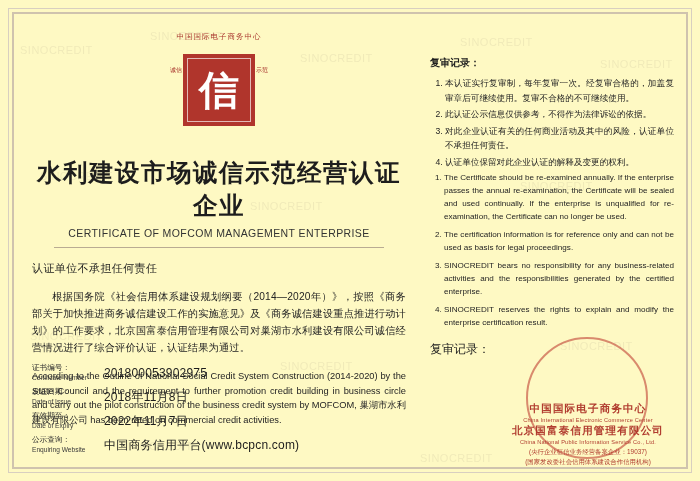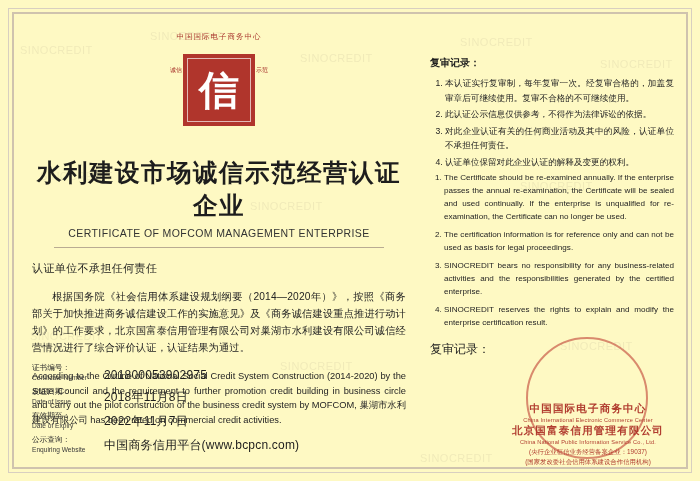--- a/index.html
+++ b/index.html
@@ -139,21 +139,21 @@
     text-align:justify;
   }
   
   .meta{
     position:absolute;
     left:14px;bottom:4px;
     width:370px;
   }
   .meta-row{
     display:flex;
-    align-items:flex-end;
+    align-items:center;
     margin-bottom:5px;
   }
   .meta-label{
     width:72px;
     flex:0 0 72px;
     font-size:7.6px;
     line-height:9.5px;
     color:#2b2b2b;
   }
   .meta-label .en{

